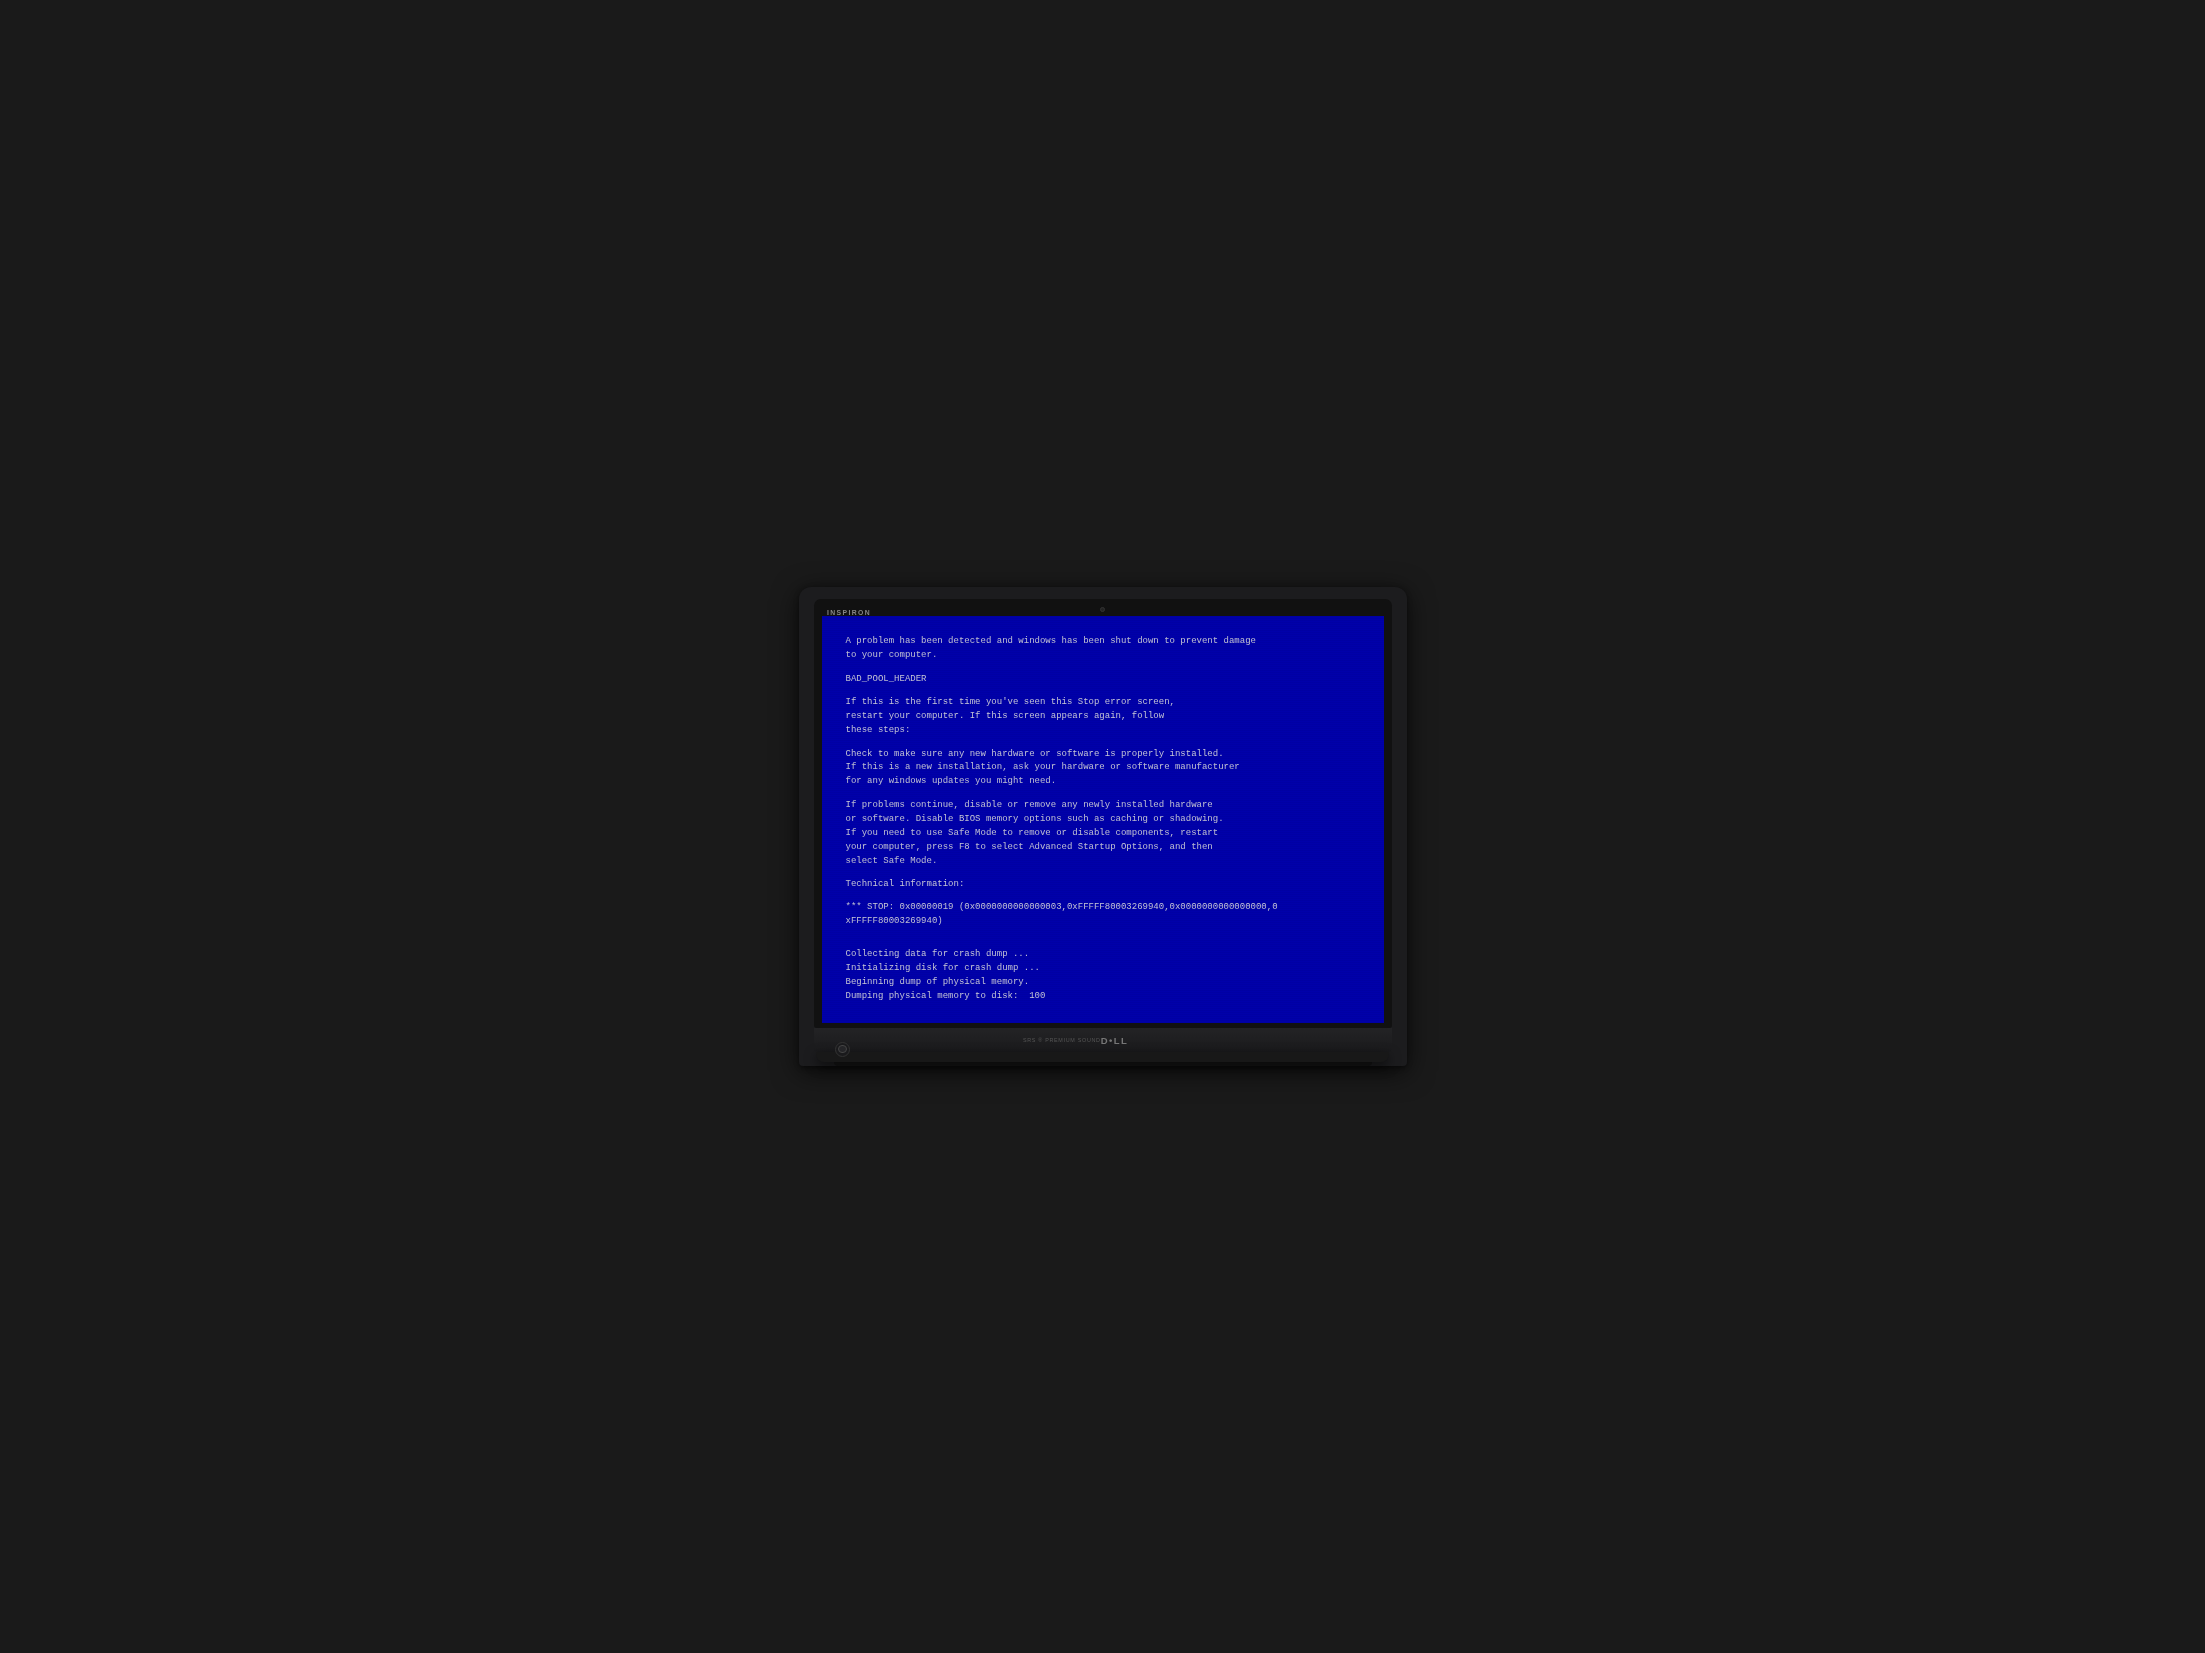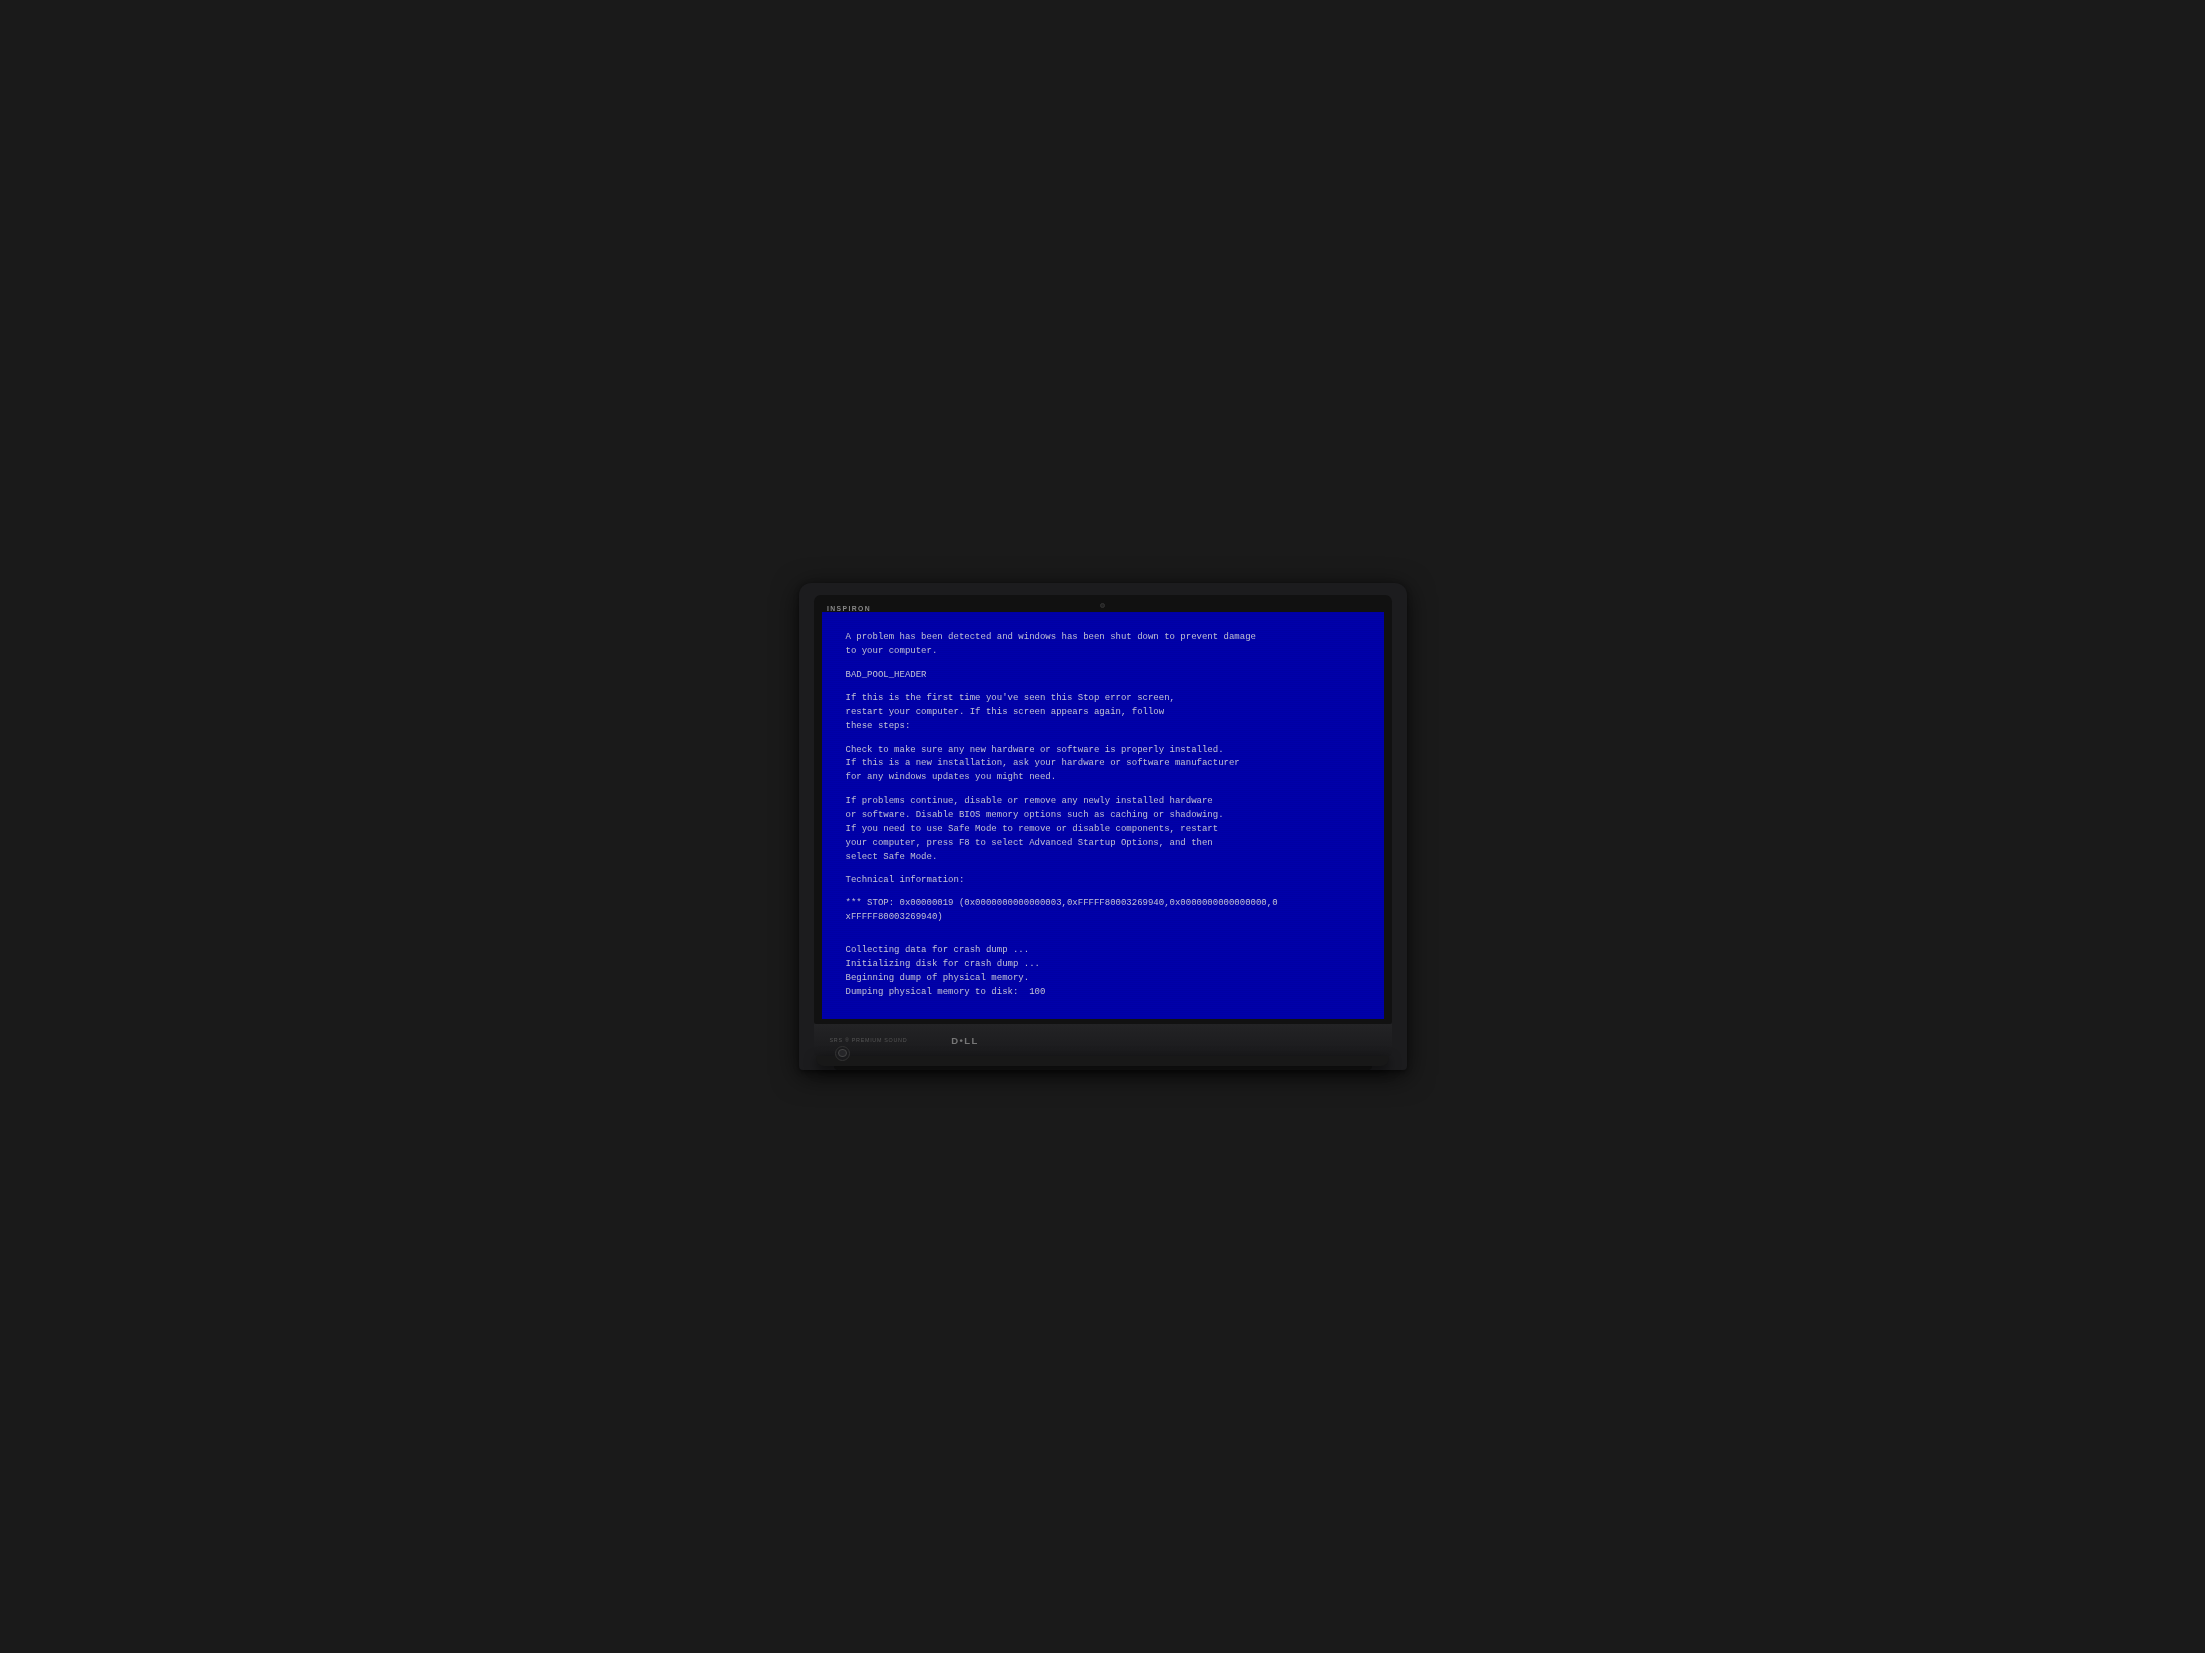--- a/index.html
+++ b/index.html
@@ -88,23 +88,22 @@
       display: block;
       height: 9.5px;
     }
 
     .laptop-bottom {
       background: linear-gradient(180deg, #232325 0%, #1a1a1c 100%);
       height: 24px;
       border-radius: 0 0 4px 4px;
       display: flex;
       align-items: center;
-      justify-content: flex-start;
-      padding: 16px 16px;
-      gap: 44px;
+      justify-content: center;
+      padding: 8px 16px;
     }
 
     .bottom-left-label {
       color: #555;
       font-size: 5.4px;
       letter-spacing: 0.7px;
       font-family: Arial, sans-serif;
     }
 
     .dell-logo {

